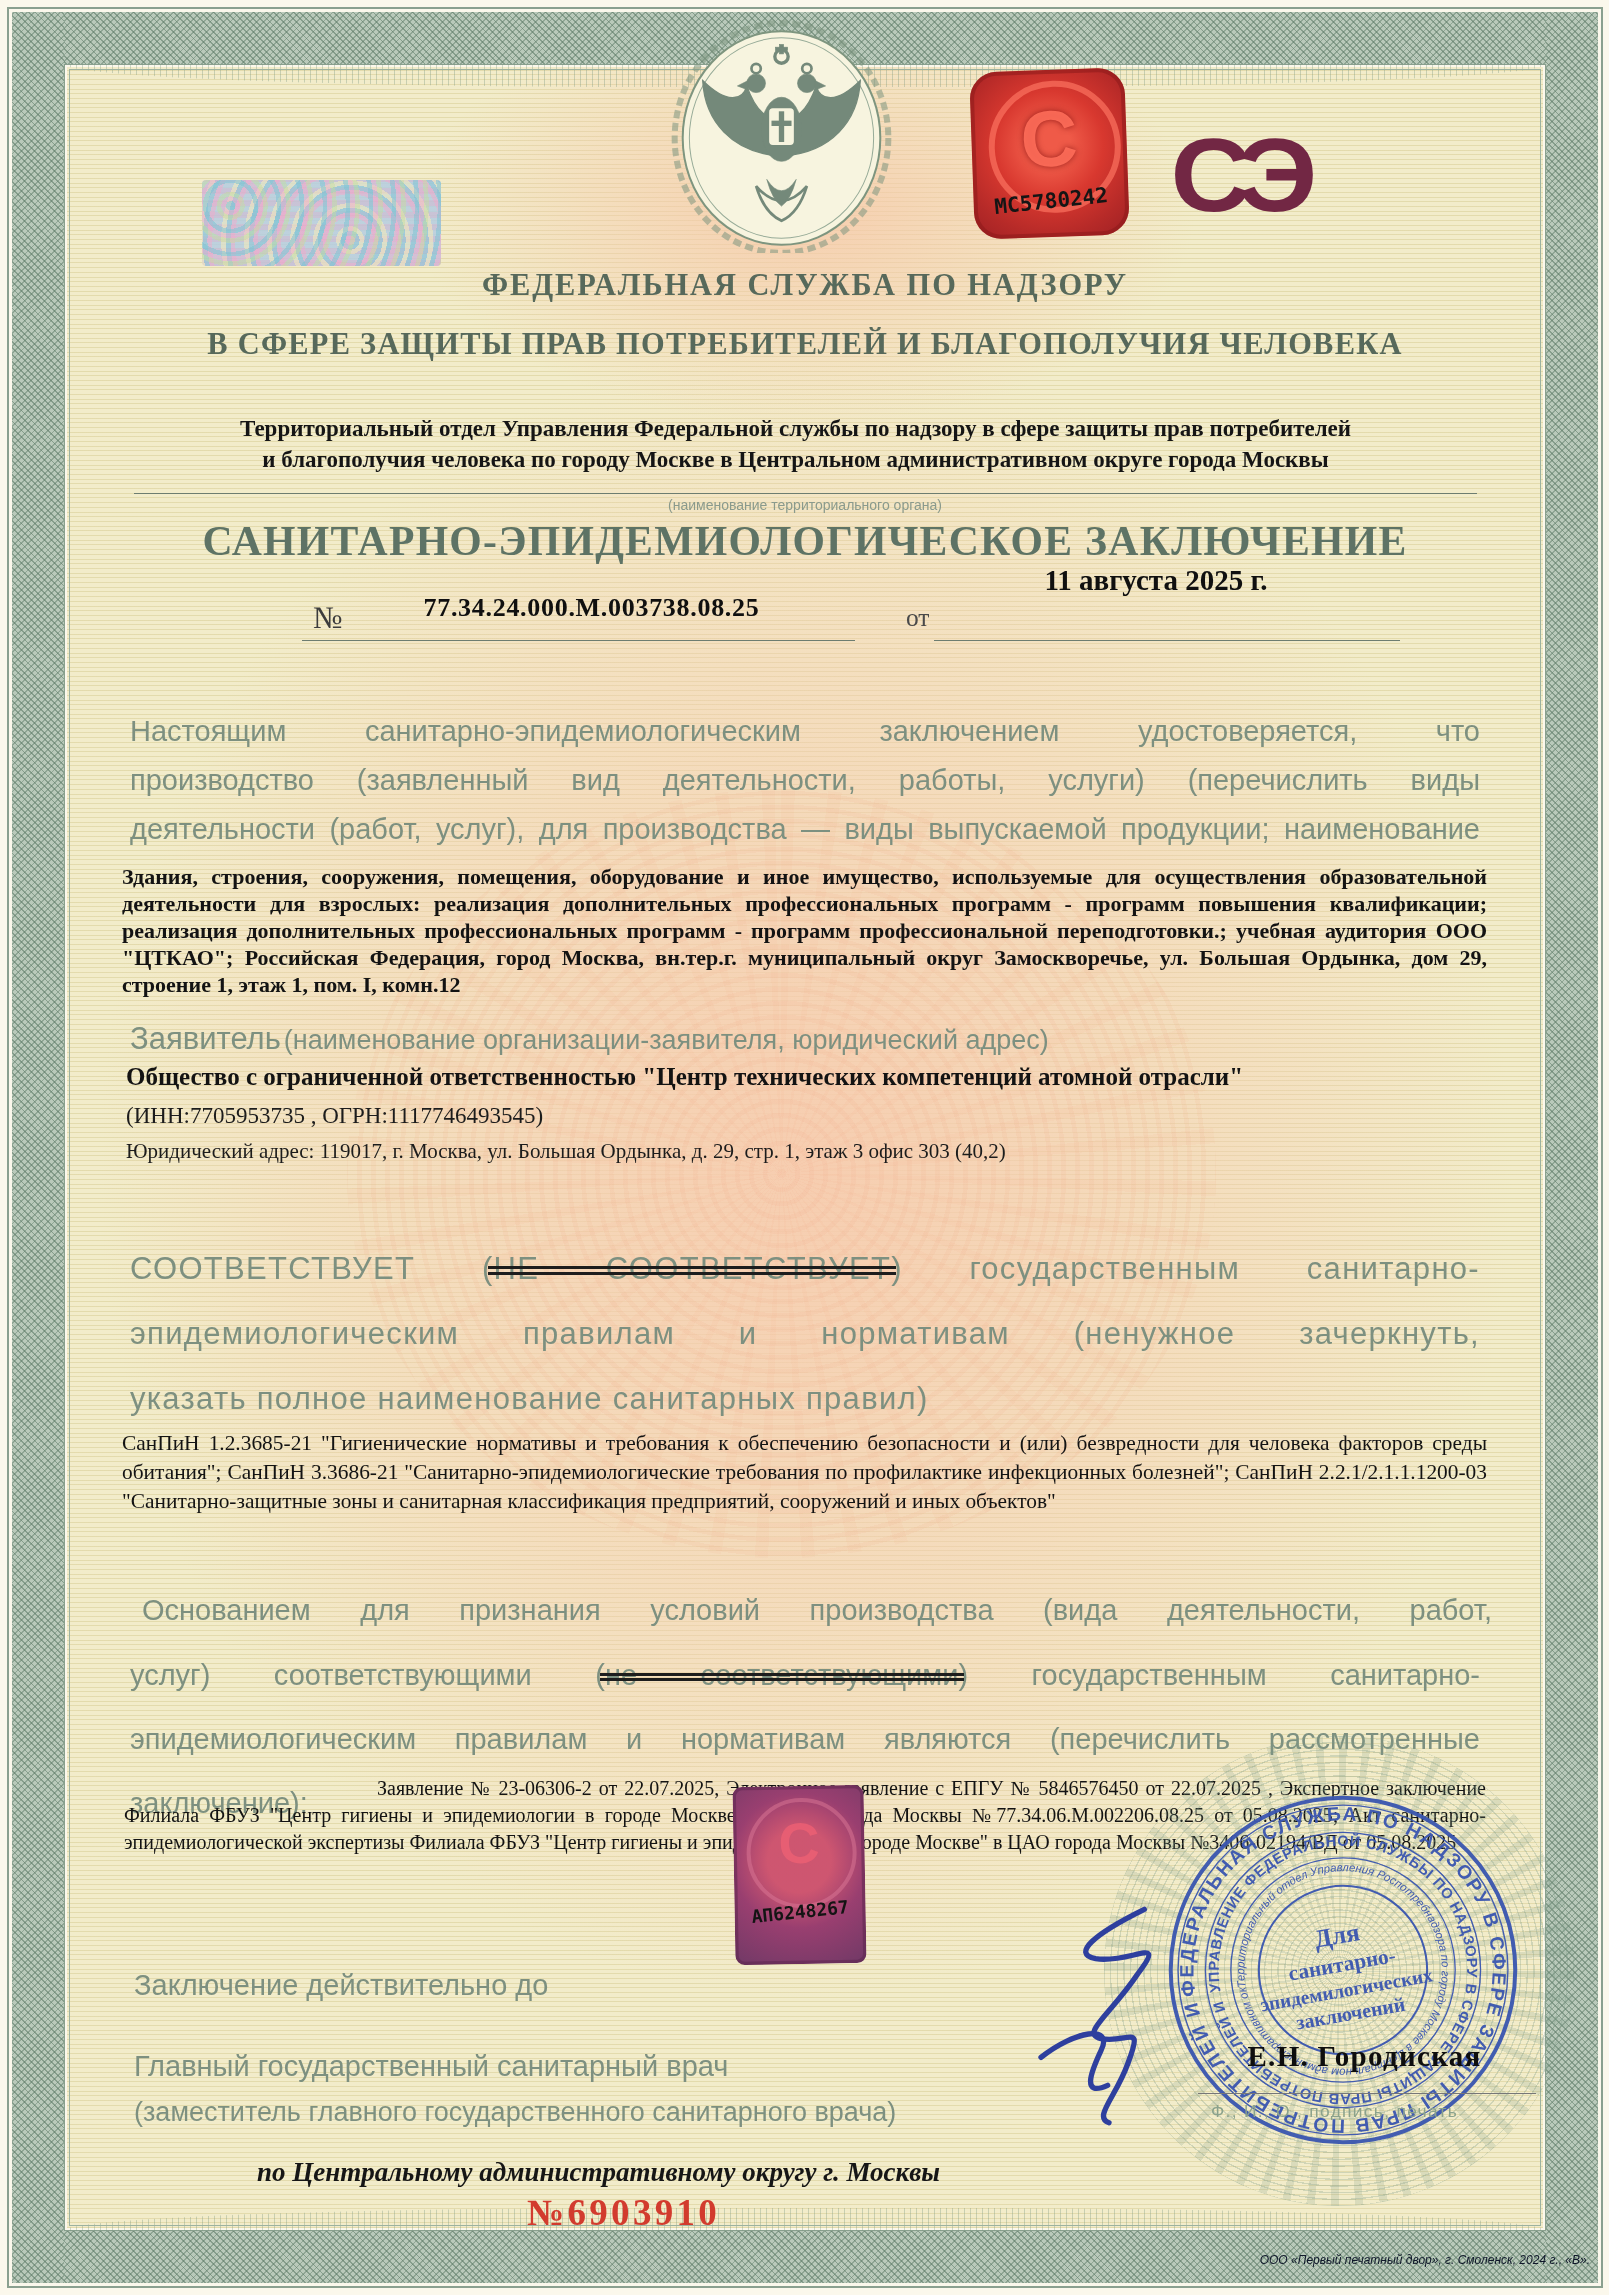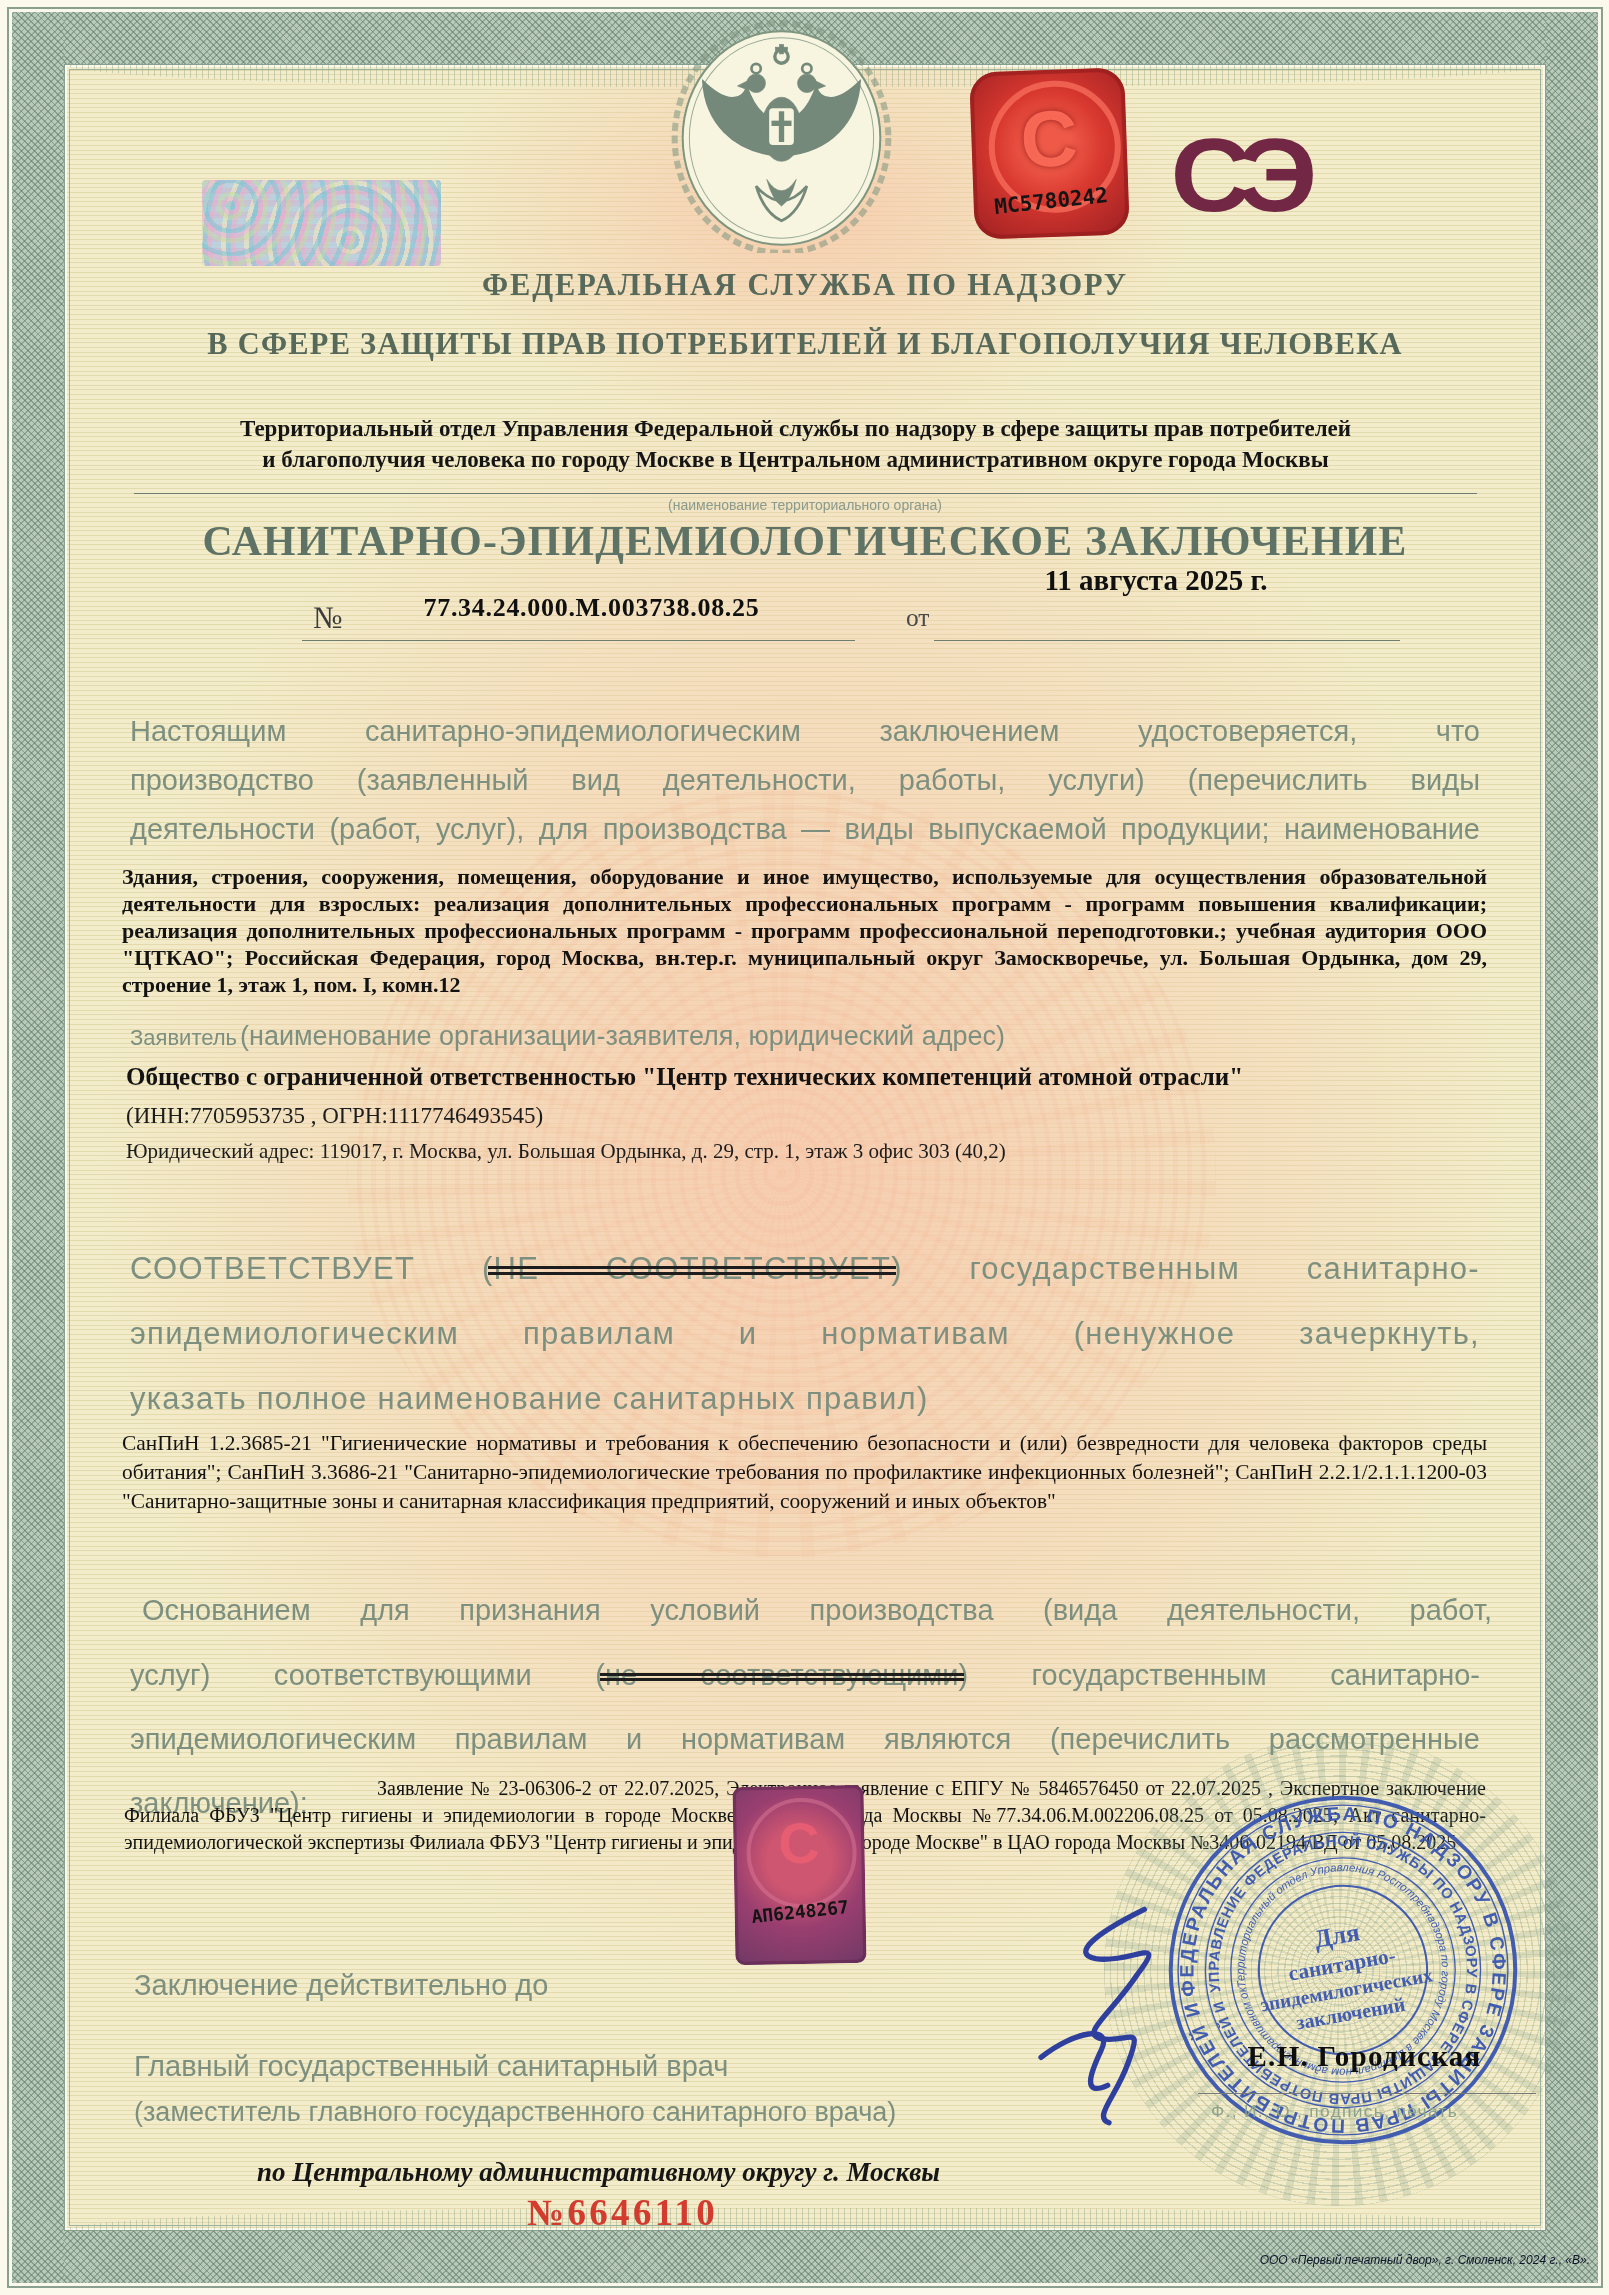--- a/index.html
+++ b/index.html
@@ -82,21 +82,21 @@
 
   
   .g{font-family:"Liberation Sans",sans-serif;color:#7d9080;}
   .just{text-align:justify;text-align-last:justify;}
   .certify{position:absolute;left:130px;width:1350px;font-size:29px;line-height:49px;}
 
   .object-par{position:absolute;left:122px;top:863px;width:1365px;
       font-size:22px;font-weight:bold;line-height:27px;text-align:justify;color:#131313;}
 
   .app-label-row{position:absolute;left:130px;top:1021px;width:1403px;}
-  .app-label-row .big{font-size:22px;}
+  .app-label-row .big{font-size:31px;}
   .app-label-row .small{font-size:27px;}
   .app-name{position:absolute;left:126px;top:1063px;width:1403px;font-size:25px;font-weight:bold;color:#131313;}
   .app-ids{position:absolute;left:126px;top:1103px;width:1403px;font-size:23px;color:#1c1c1c;}
   .app-addr{position:absolute;left:126px;top:1139px;width:1403px;font-size:21px;color:#1c1c1c;}
 
   .conform{position:absolute;left:130px;width:1350px;font-size:31px;line-height:65px;letter-spacing:1.3px;}
   .strike{position:relative;}
   .strike::before,.strike::after{content:"";position:absolute;left:-5.3px;right:-5.3px;height:2.7px;background:#1d1d1d;}
   .strike::before{top:44%;}
   .strike::after{top:60%;}
@@ -248,21 +248,21 @@
   <div class="holo-purple">
     <div class="ring"></div>
     <div class="cglyph">С</div>
     <div class="code">АП6248267</div>
   </div>
 
   <div class="valid-label g">Заключение действительно до</div>
   <div class="chief1 g">Главный государственный санитарный врач</div>
   <div class="chief2 g">(заместитель главного государственного санитарного врача)</div>
   <div class="district">по Центральному административному округу г. Москвы</div>
-  <div class="form-red">№6646110</div>
+  <div class="form-red">№6903910</div>
 
   <div class="stamp-rosette"></div>
 
   <svg class="stamp" viewBox="0 0 680 680">
     <defs>
       <path id="r-out" d="M340,340 m-224,0 a224,224 0 1,1 448,0 a224,224 0 1,1 -448,0"></path>
       <path id="r-mid" d="M340,340 m-186,0 a186,186 0 1,1 372,0 a186,186 0 1,1 -372,0"></path>
       <path id="r-in" d="M340,340 m-148,0 a148,148 0 1,1 296,0 a148,148 0 1,1 -296,0"></path>
     </defs>
     <g fill="none" stroke="#3a56b0">

